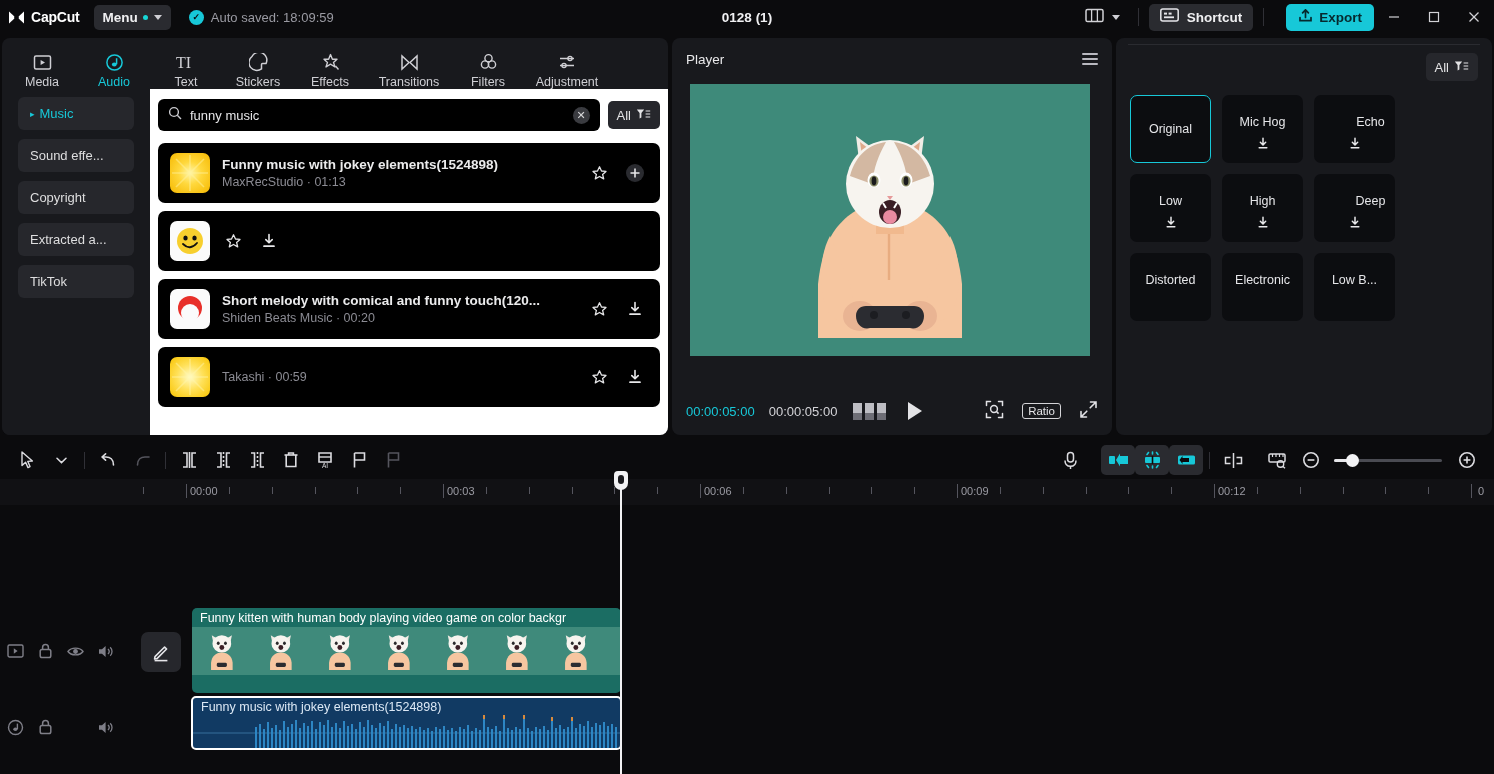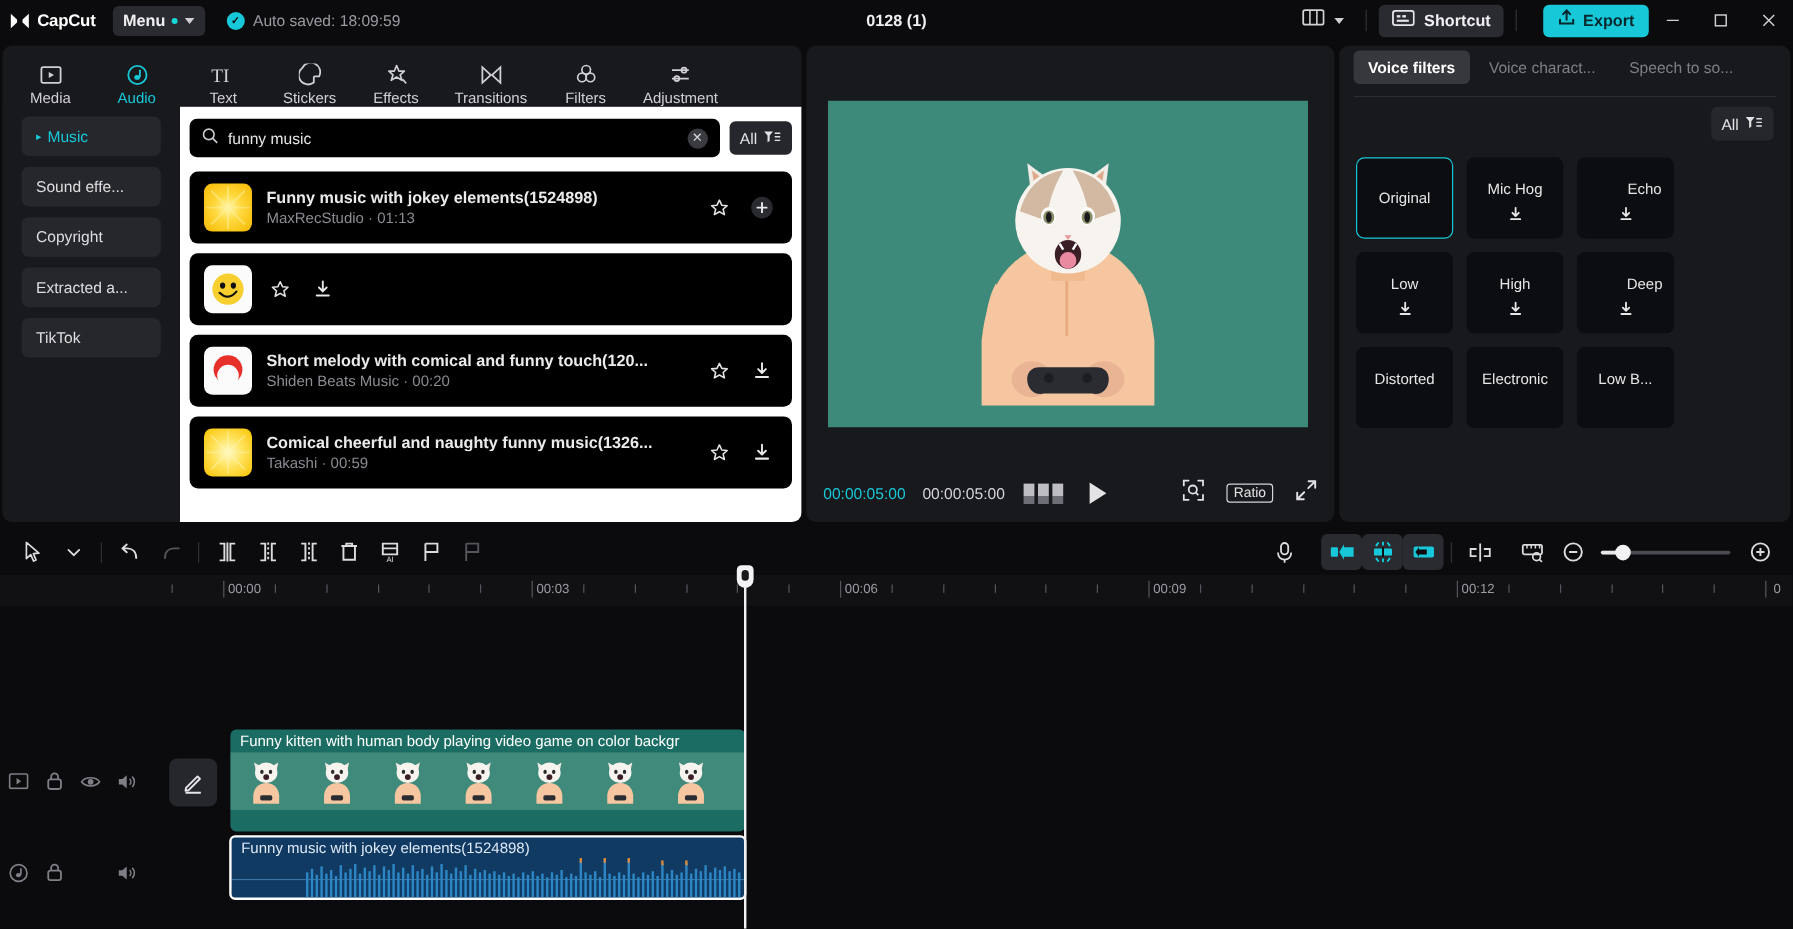--- a/index.html
+++ b/index.html
@@ -505,21 +505,20 @@
                 <svg width="40" height="40" viewBox="0 0 40 40" style="position:absolute;inset:0;opacity:.45">
                     <g stroke="#fff6b0" stroke-width="1.6">
                       <line x1="20" y1="2" x2="20" y2="38"></line>
                       <line x1="2" y1="20" x2="38" y2="20"></line>
                       <line x1="6" y1="6" x2="34" y2="34"></line>
                       <line x1="34" y1="6" x2="6" y2="34"></line>
                     </g>
                   </svg>
               </div>
               <div class="tmeta">
-                <div class="tname">Comical cheerful and naughty funny music(1326...</div>
                 <div class="tsub">Takashi · 00:59</div>
               </div>
               <div class="tacts">
                 <span class="tbtn">
                   <svg width="17" height="17" viewBox="0 0 17 17">
                       <path d="M8.5 1.8 L10.5 6 L15 6.4 L11.6 9.4 L12.7 13.9 L8.5 11.5 L4.3 13.9 L5.4 9.4 L2 6.4 L6.5 6 Z" fill="none" stroke="#e3e3e5" stroke-width="1.3" stroke-linejoin="round"></path>
                     </svg>
                 </span>
                 <span class="tbtn">
                   <svg width="18" height="18" viewBox="0 0 18 18">
@@ -528,20 +527,28 @@
                     </svg>
                 </span>
               </div>
             </div>
           </div>
         </div>
       </div>
     </div>
 
     <div class="player">
+      <div class="player-head">
+        <span class="ttl">Player</span>
+        <span class="menu-ic">
+            <i></i>
+            <i></i>
+            <i></i>
+          </span>
+      </div>
       <div class="stage">
         <div class="bg"></div>
 
         <svg width="400" height="272" viewBox="0 0 400 272" style="position:absolute;inset:0;">
 
           <path d="M200 118 C176 118 160 128 148 142 C136 156 130 180 128 200 L128 254 L272 254 L272 200 C270 180 264 156 252 142 C240 128 224 118 200 118 Z" fill="#f6c6a0"></path>
           <path d="M200 120 C190 120 186 126 186 134 L186 150 L214 150 L214 134 C214 126 210 120 200 120 Z" fill="#f1b98e"></path>
           <path d="M199 150 L199 196" stroke="#e8ac80" stroke-width="2.4" fill="none"></path>
 
           <path d="M140 152 C130 170 128 200 136 224 C142 238 154 240 166 232 L160 200 Z" fill="#f6c6a0"></path>
@@ -597,25 +604,20 @@
             <svg width="19" height="19" viewBox="0 0 19 19">
                 <path d="M11.5 2 L17 2 L17 7.5 M17 2 L11.2 7.8" stroke="#e2e2e6" stroke-width="1.6" fill="none" stroke-linecap="round"></path>
                 <path d="M7.5 17 L2 17 L2 11.5 M2 17 L7.8 11.2" stroke="#e2e2e6" stroke-width="1.6" fill="none" stroke-linecap="round"></path>
               </svg>
           </span>
         </span>
       </div>
     </div>
 
     <div class="props">
-      <div class="subtabs">
-        <span class="subtab active">Voice filters</span>
-        <span class="subtab">Voice charact...</span>
-        <span class="subtab">Speech to so...</span>
-      </div>
       <div class="divider"></div>
       <div class="filterrow">
         <div class="allfilter">
           <span>All</span>
           <span>
             <svg width="15" height="12" viewBox="0 0 15 12">
                 <path d="M0.8 1.6 L8.2 1.6 L5.4 5 L5.4 9.6 L3.6 10.6 L3.6 5 Z" fill="#e3e3e5"></path>
                 <line x1="9.6" y1="3" x2="14.2" y2="3" stroke="#e3e3e5" stroke-width="1.2"></line>
                 <line x1="9.6" y1="6" x2="14.2" y2="6" stroke="#e3e3e5" stroke-width="1.2"></line>
                 <line x1="9.6" y1="9" x2="14.2" y2="9" stroke="#e3e3e5" stroke-width="1.2"></line>

